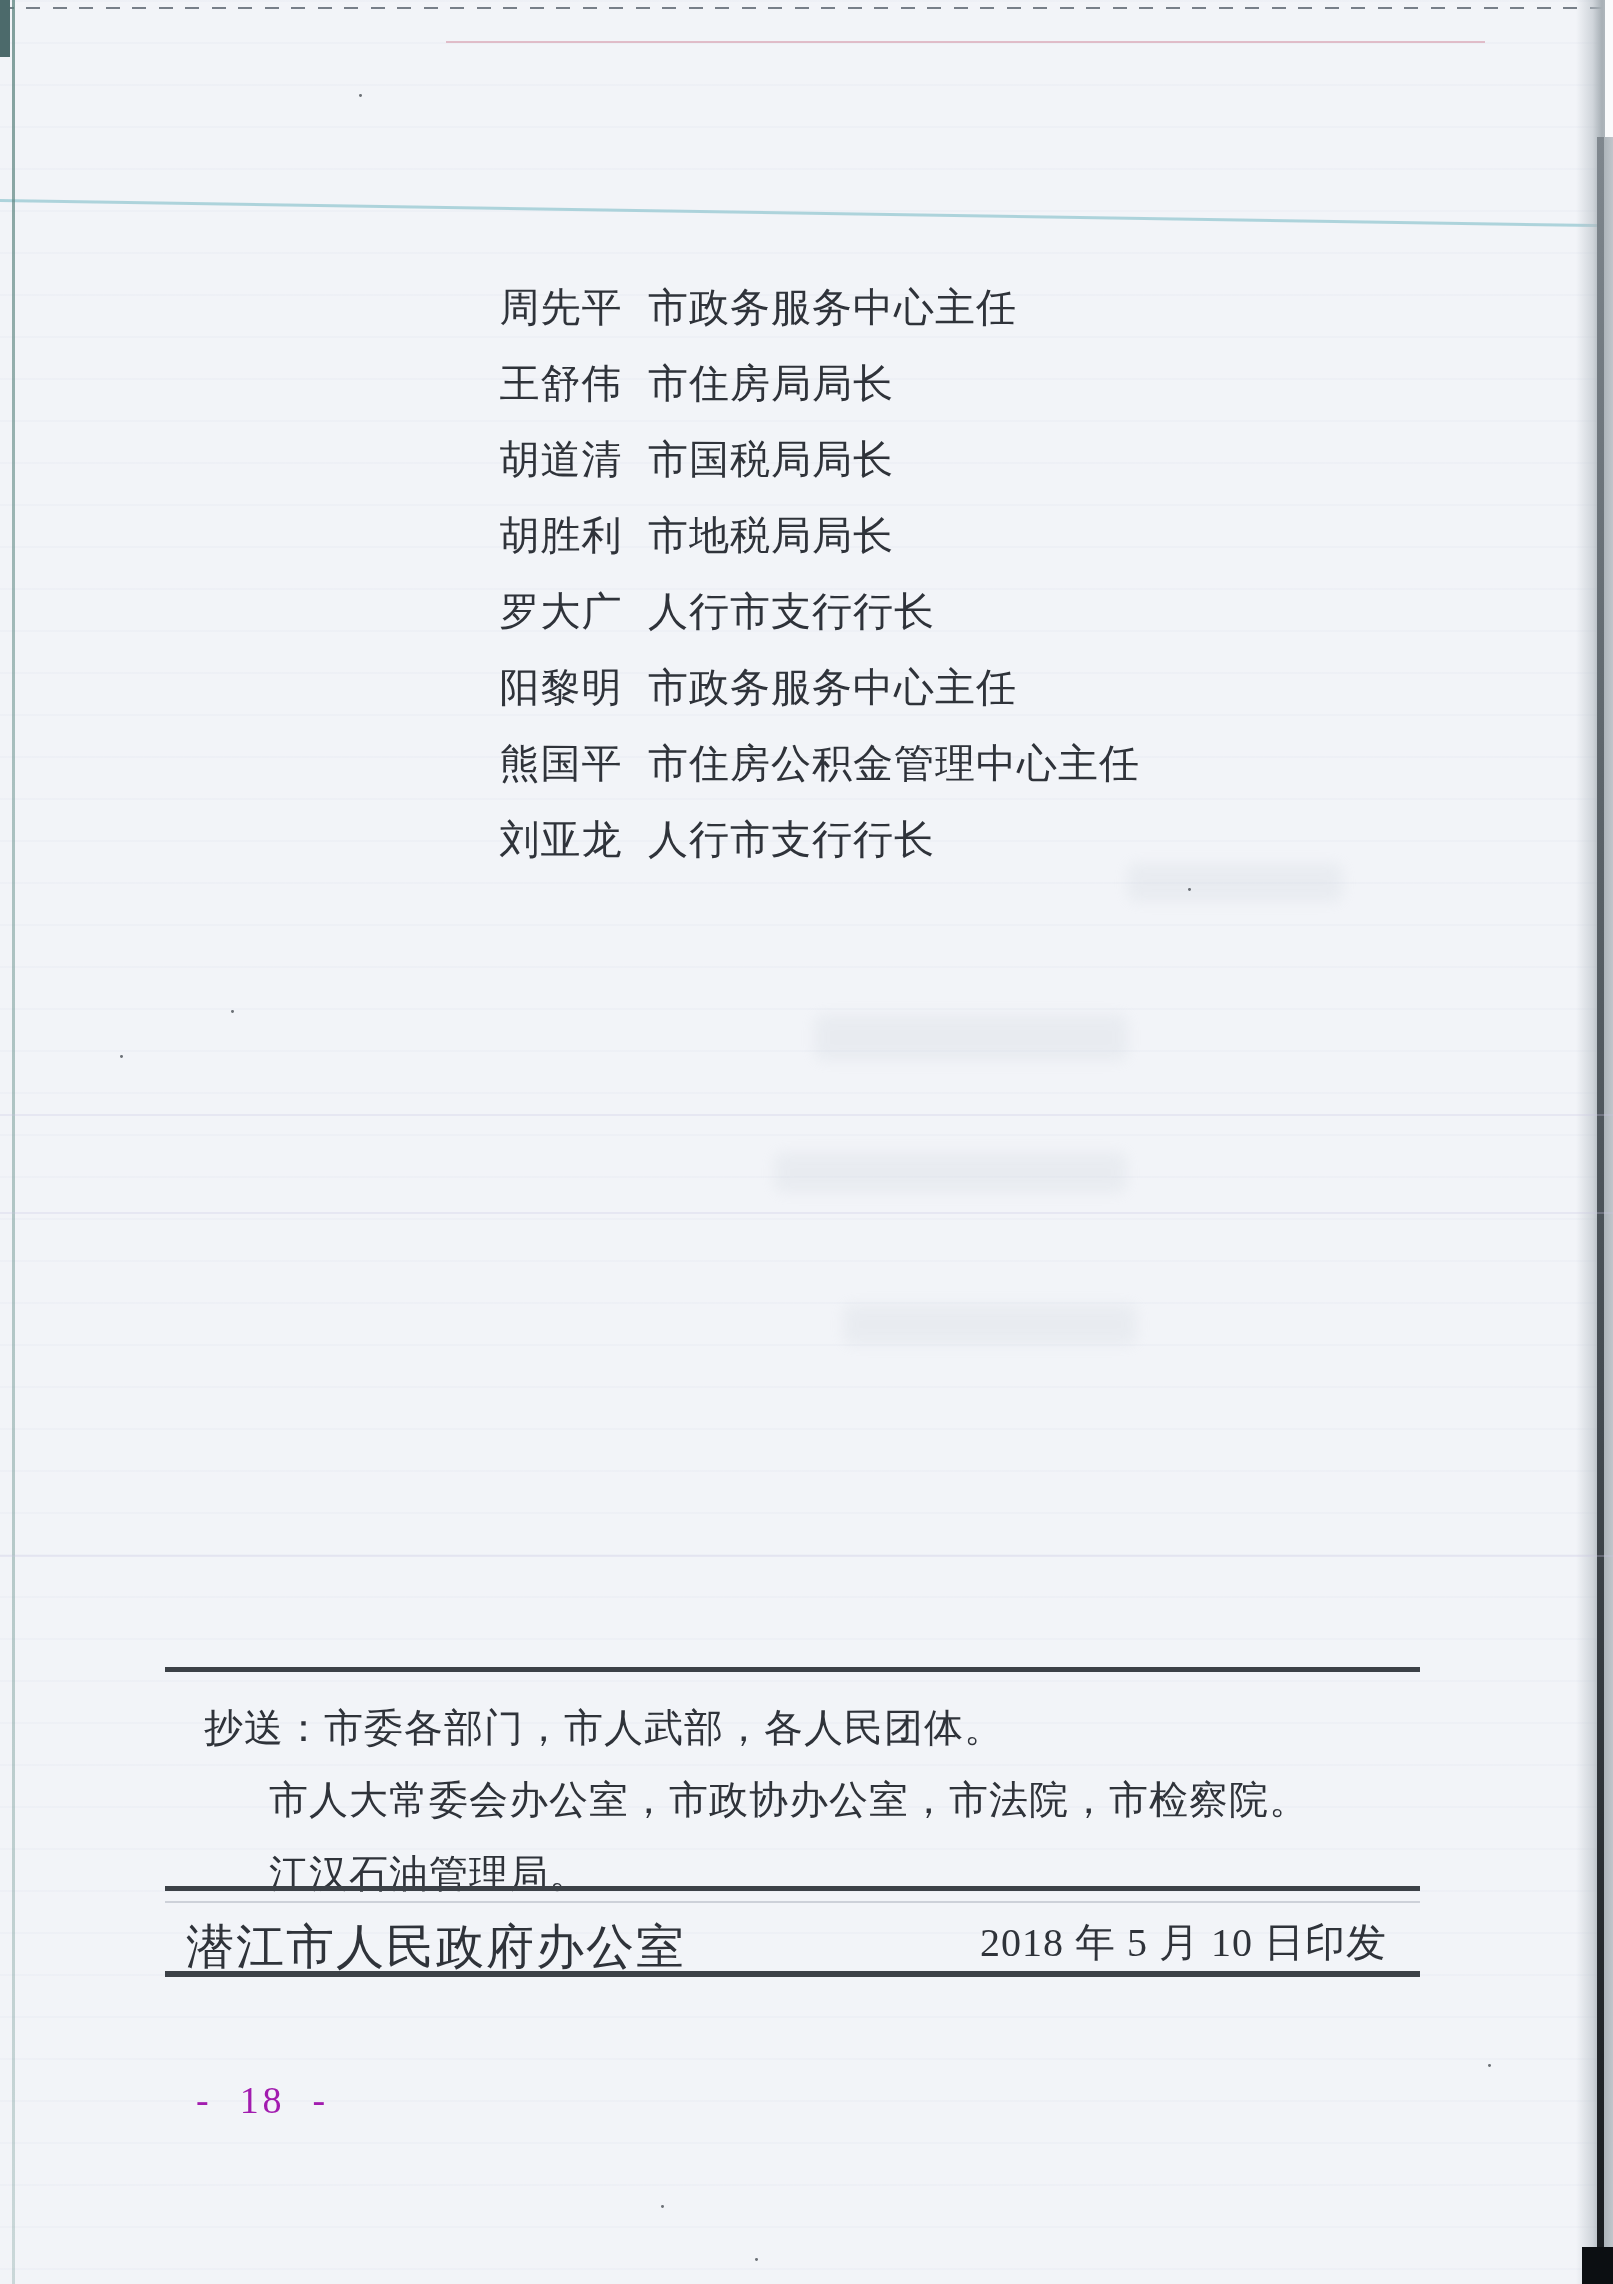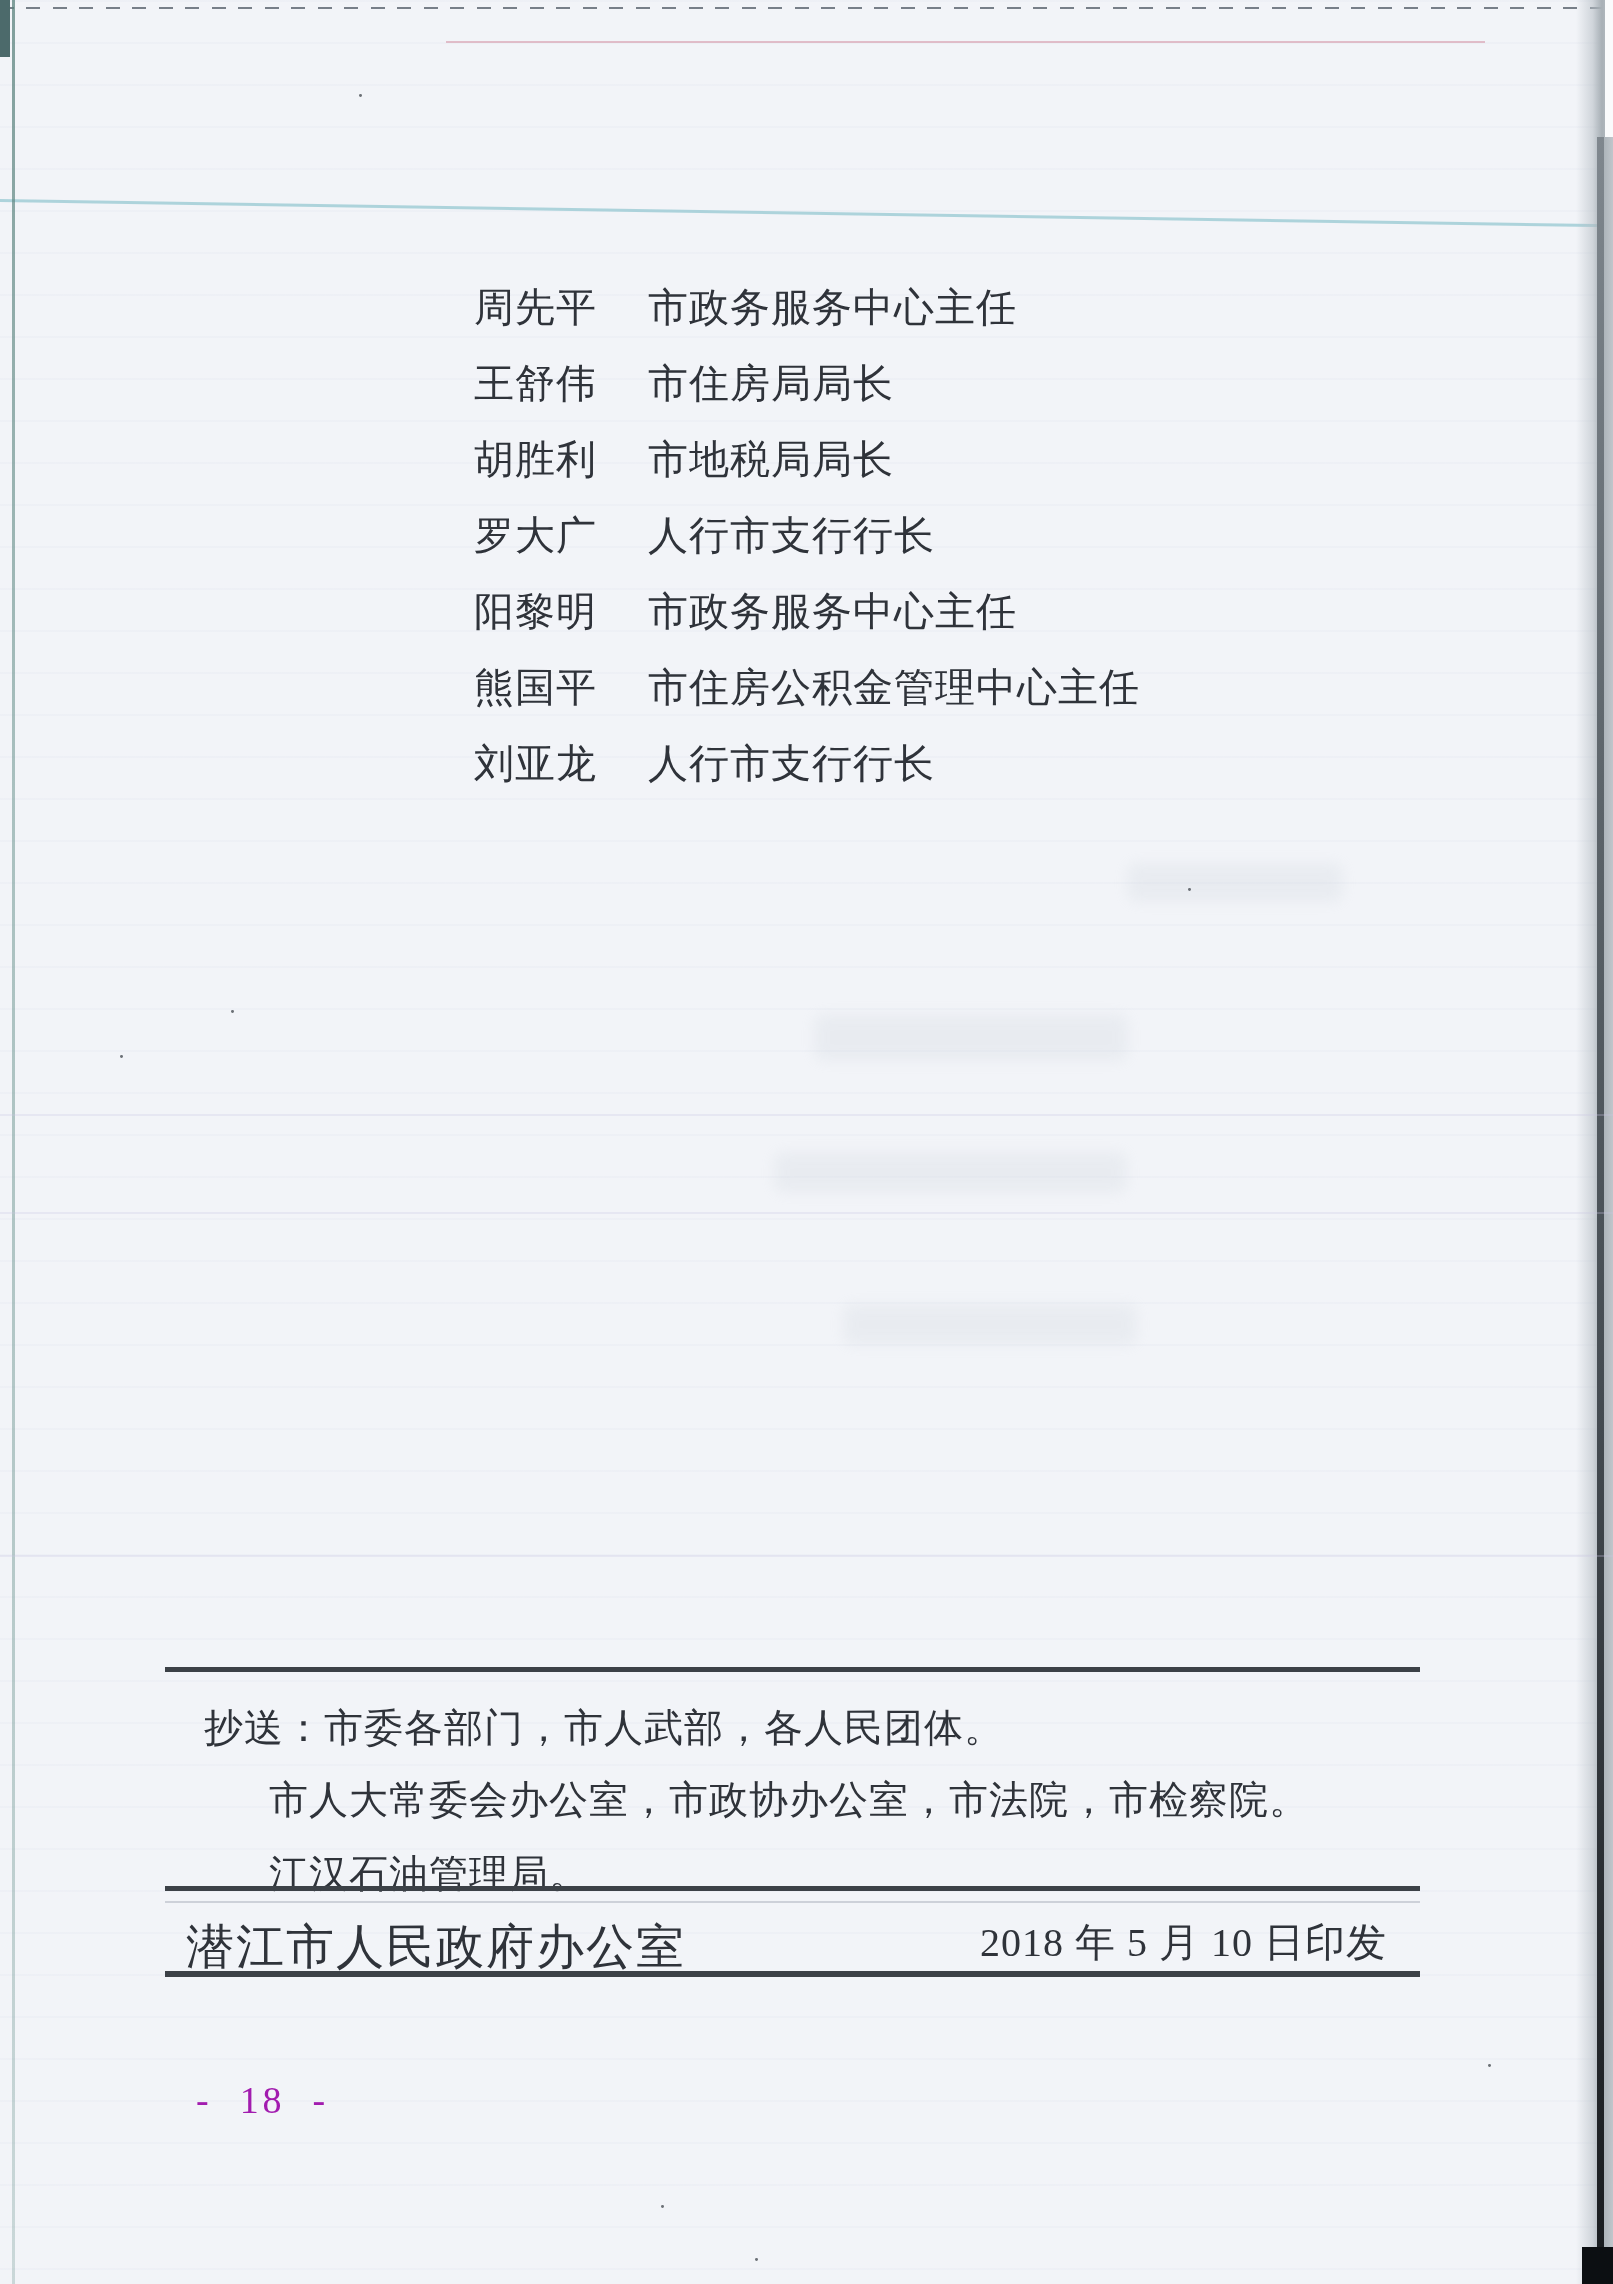--- a/index.html
+++ b/index.html
@@ -5,20 +5,21 @@
   html, body { margin: 0; padding: 0; background: #e8eaee; }
   .page {
     position: relative;
     width: 1613px;
     height: 2285px;
     margin: 0 auto;
     background: #f2f4f8;
     overflow: hidden;
     font-family: "Liberation Serif", "DejaVu Serif", serif;
     color: #2f333a;
+    text-align: center;
   }
   
   .page::before {
     content: "";
     position: absolute;
     inset: 0;
     background: repeating-linear-gradient(
       180deg,
       rgba(198, 205, 224, 0.10) 0px, rgba(198, 205, 224, 0.10) 2px,
       rgba(255, 255, 255, 0)   2px, rgba(255, 255, 255, 0)   42px);
@@ -148,20 +149,24 @@
   <div class="recipients">
     <div class="recipient-row">
       <span class="recipient-name">周先平</span>
       <span class="recipient-title">市政务服务中心主任</span>
     </div>
     <div class="recipient-row">
       <span class="recipient-name">王舒伟</span>
       <span class="recipient-title">市住房局局长</span>
     </div>
     <div class="recipient-row">
+      <span class="recipient-name">胡道清</span>
+      <span class="recipient-title">市国税局局长</span>
+    </div>
+    <div class="recipient-row">
       <span class="recipient-name">胡胜利</span>
       <span class="recipient-title">市地税局局长</span>
     </div>
     <div class="recipient-row">
       <span class="recipient-name">罗大广</span>
       <span class="recipient-title">人行市支行行长</span>
     </div>
     <div class="recipient-row">
       <span class="recipient-name">阳黎明</span>
       <span class="recipient-title">市政务服务中心主任</span>

